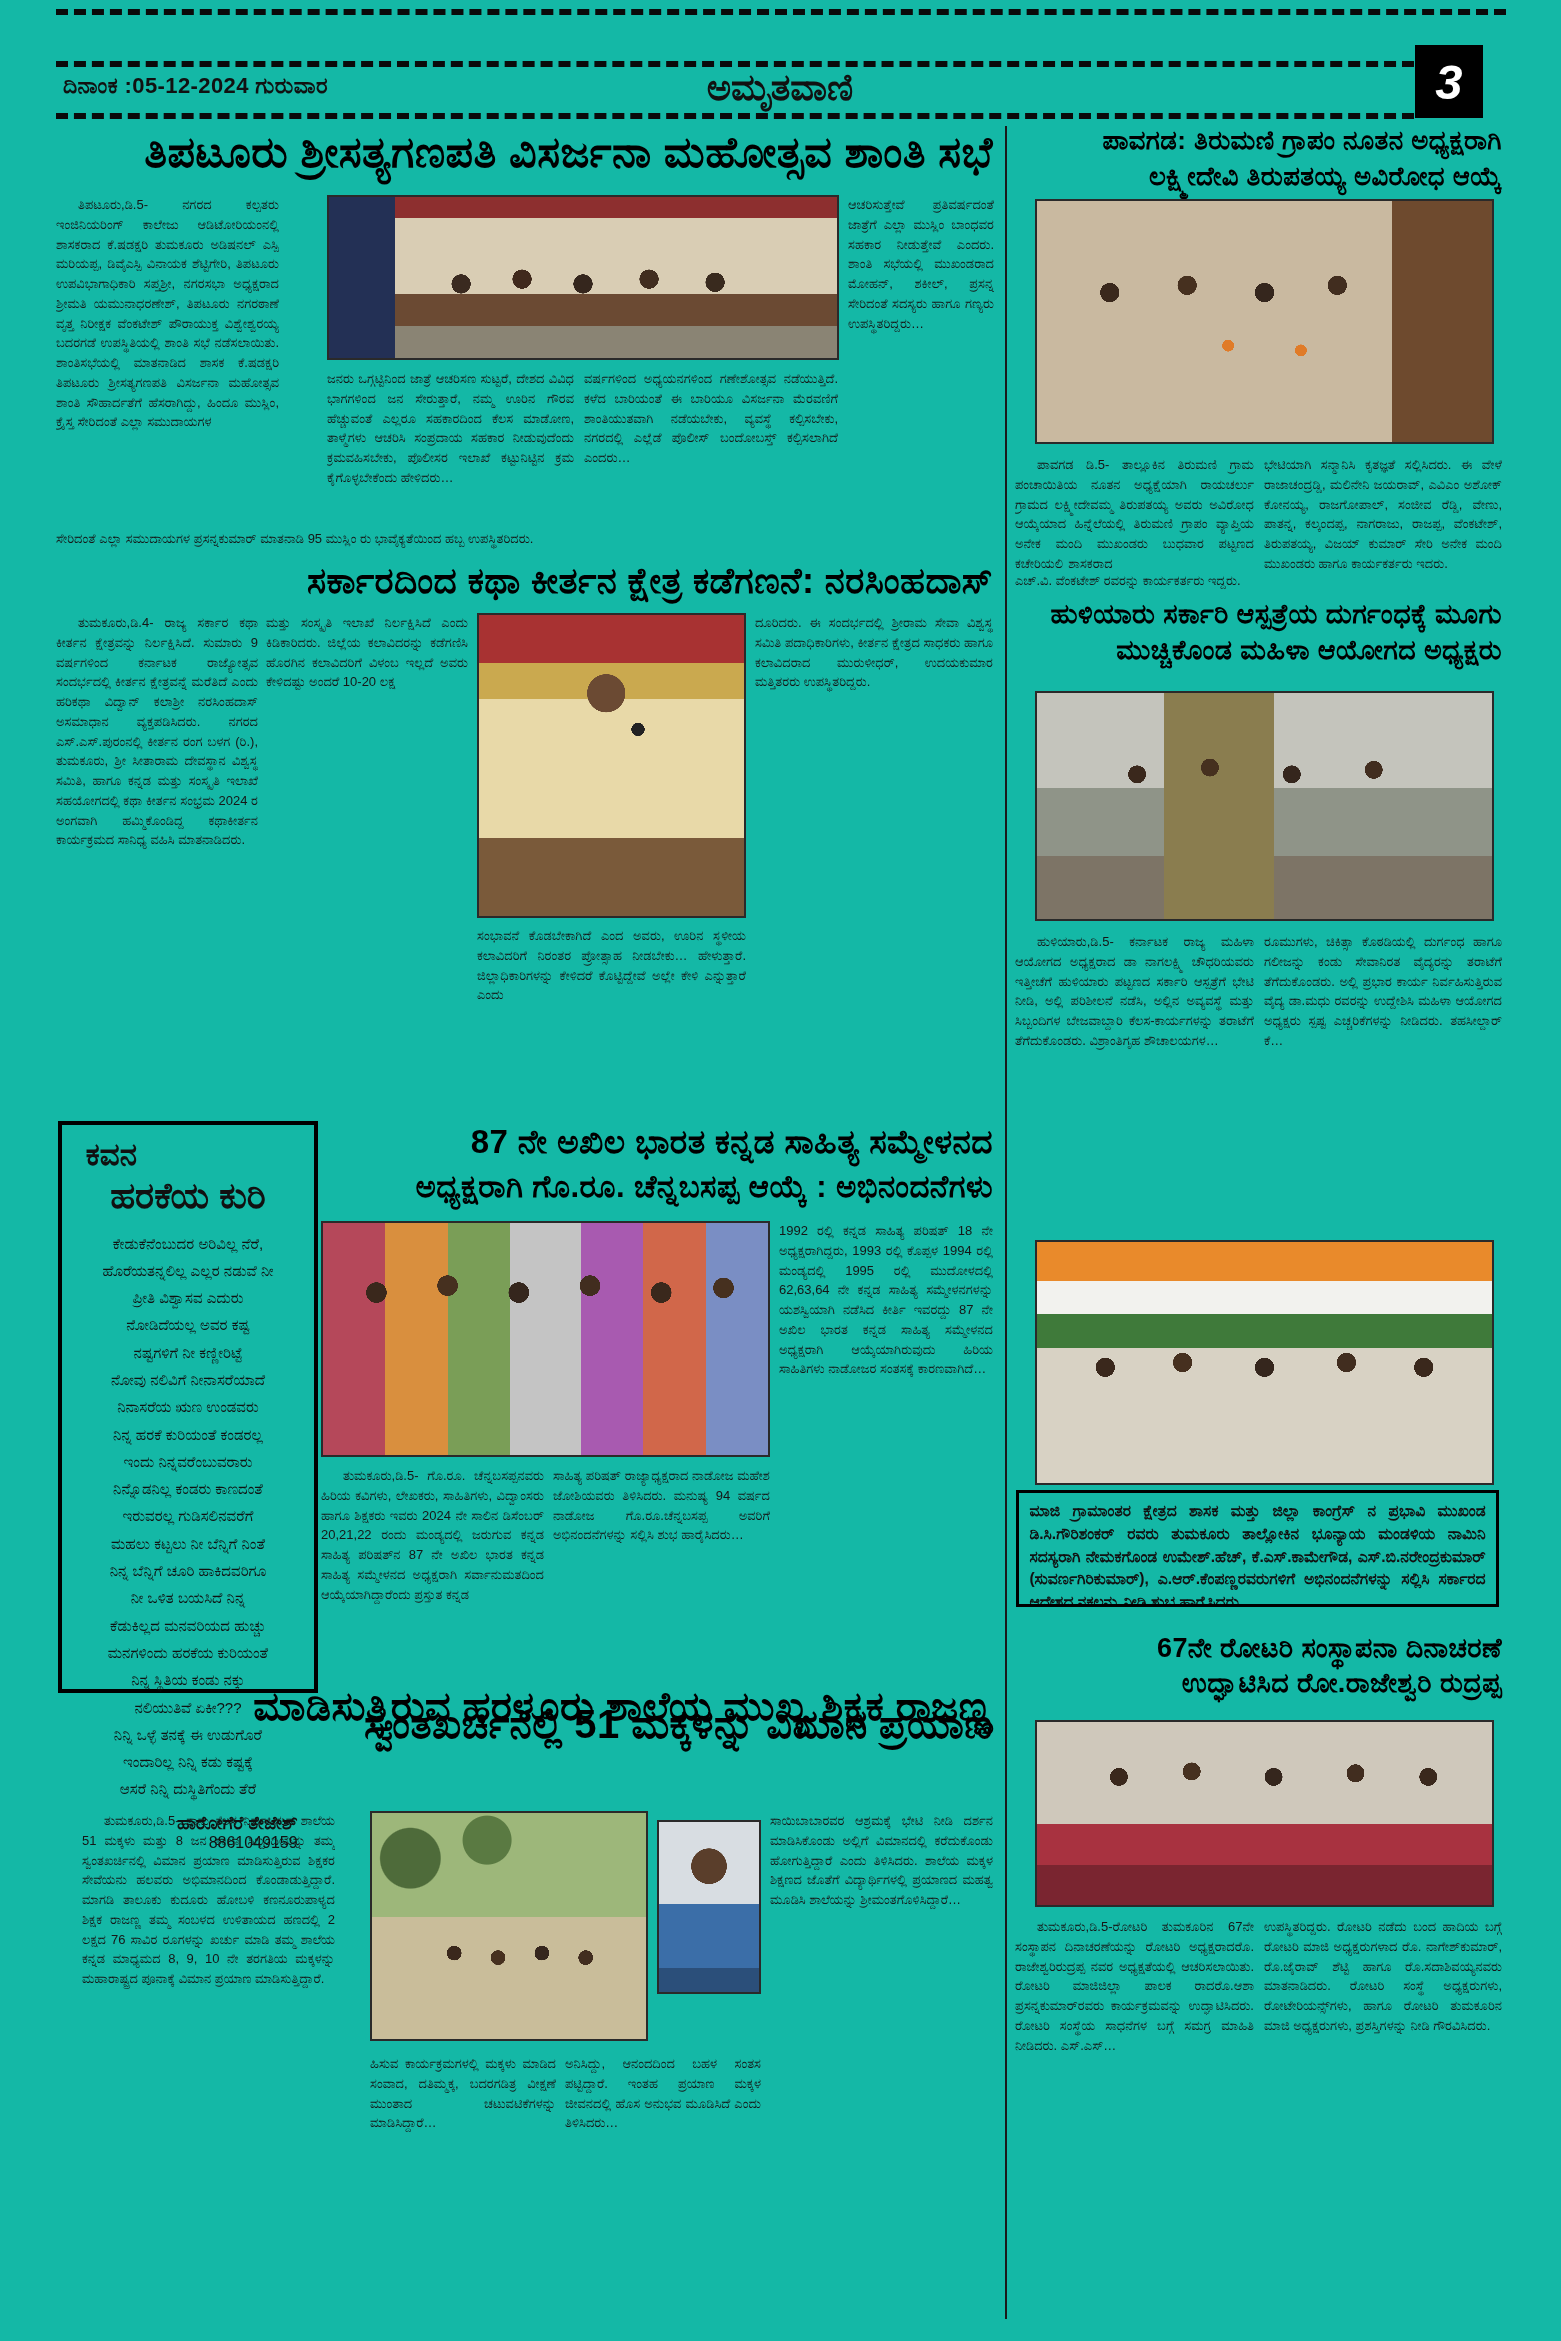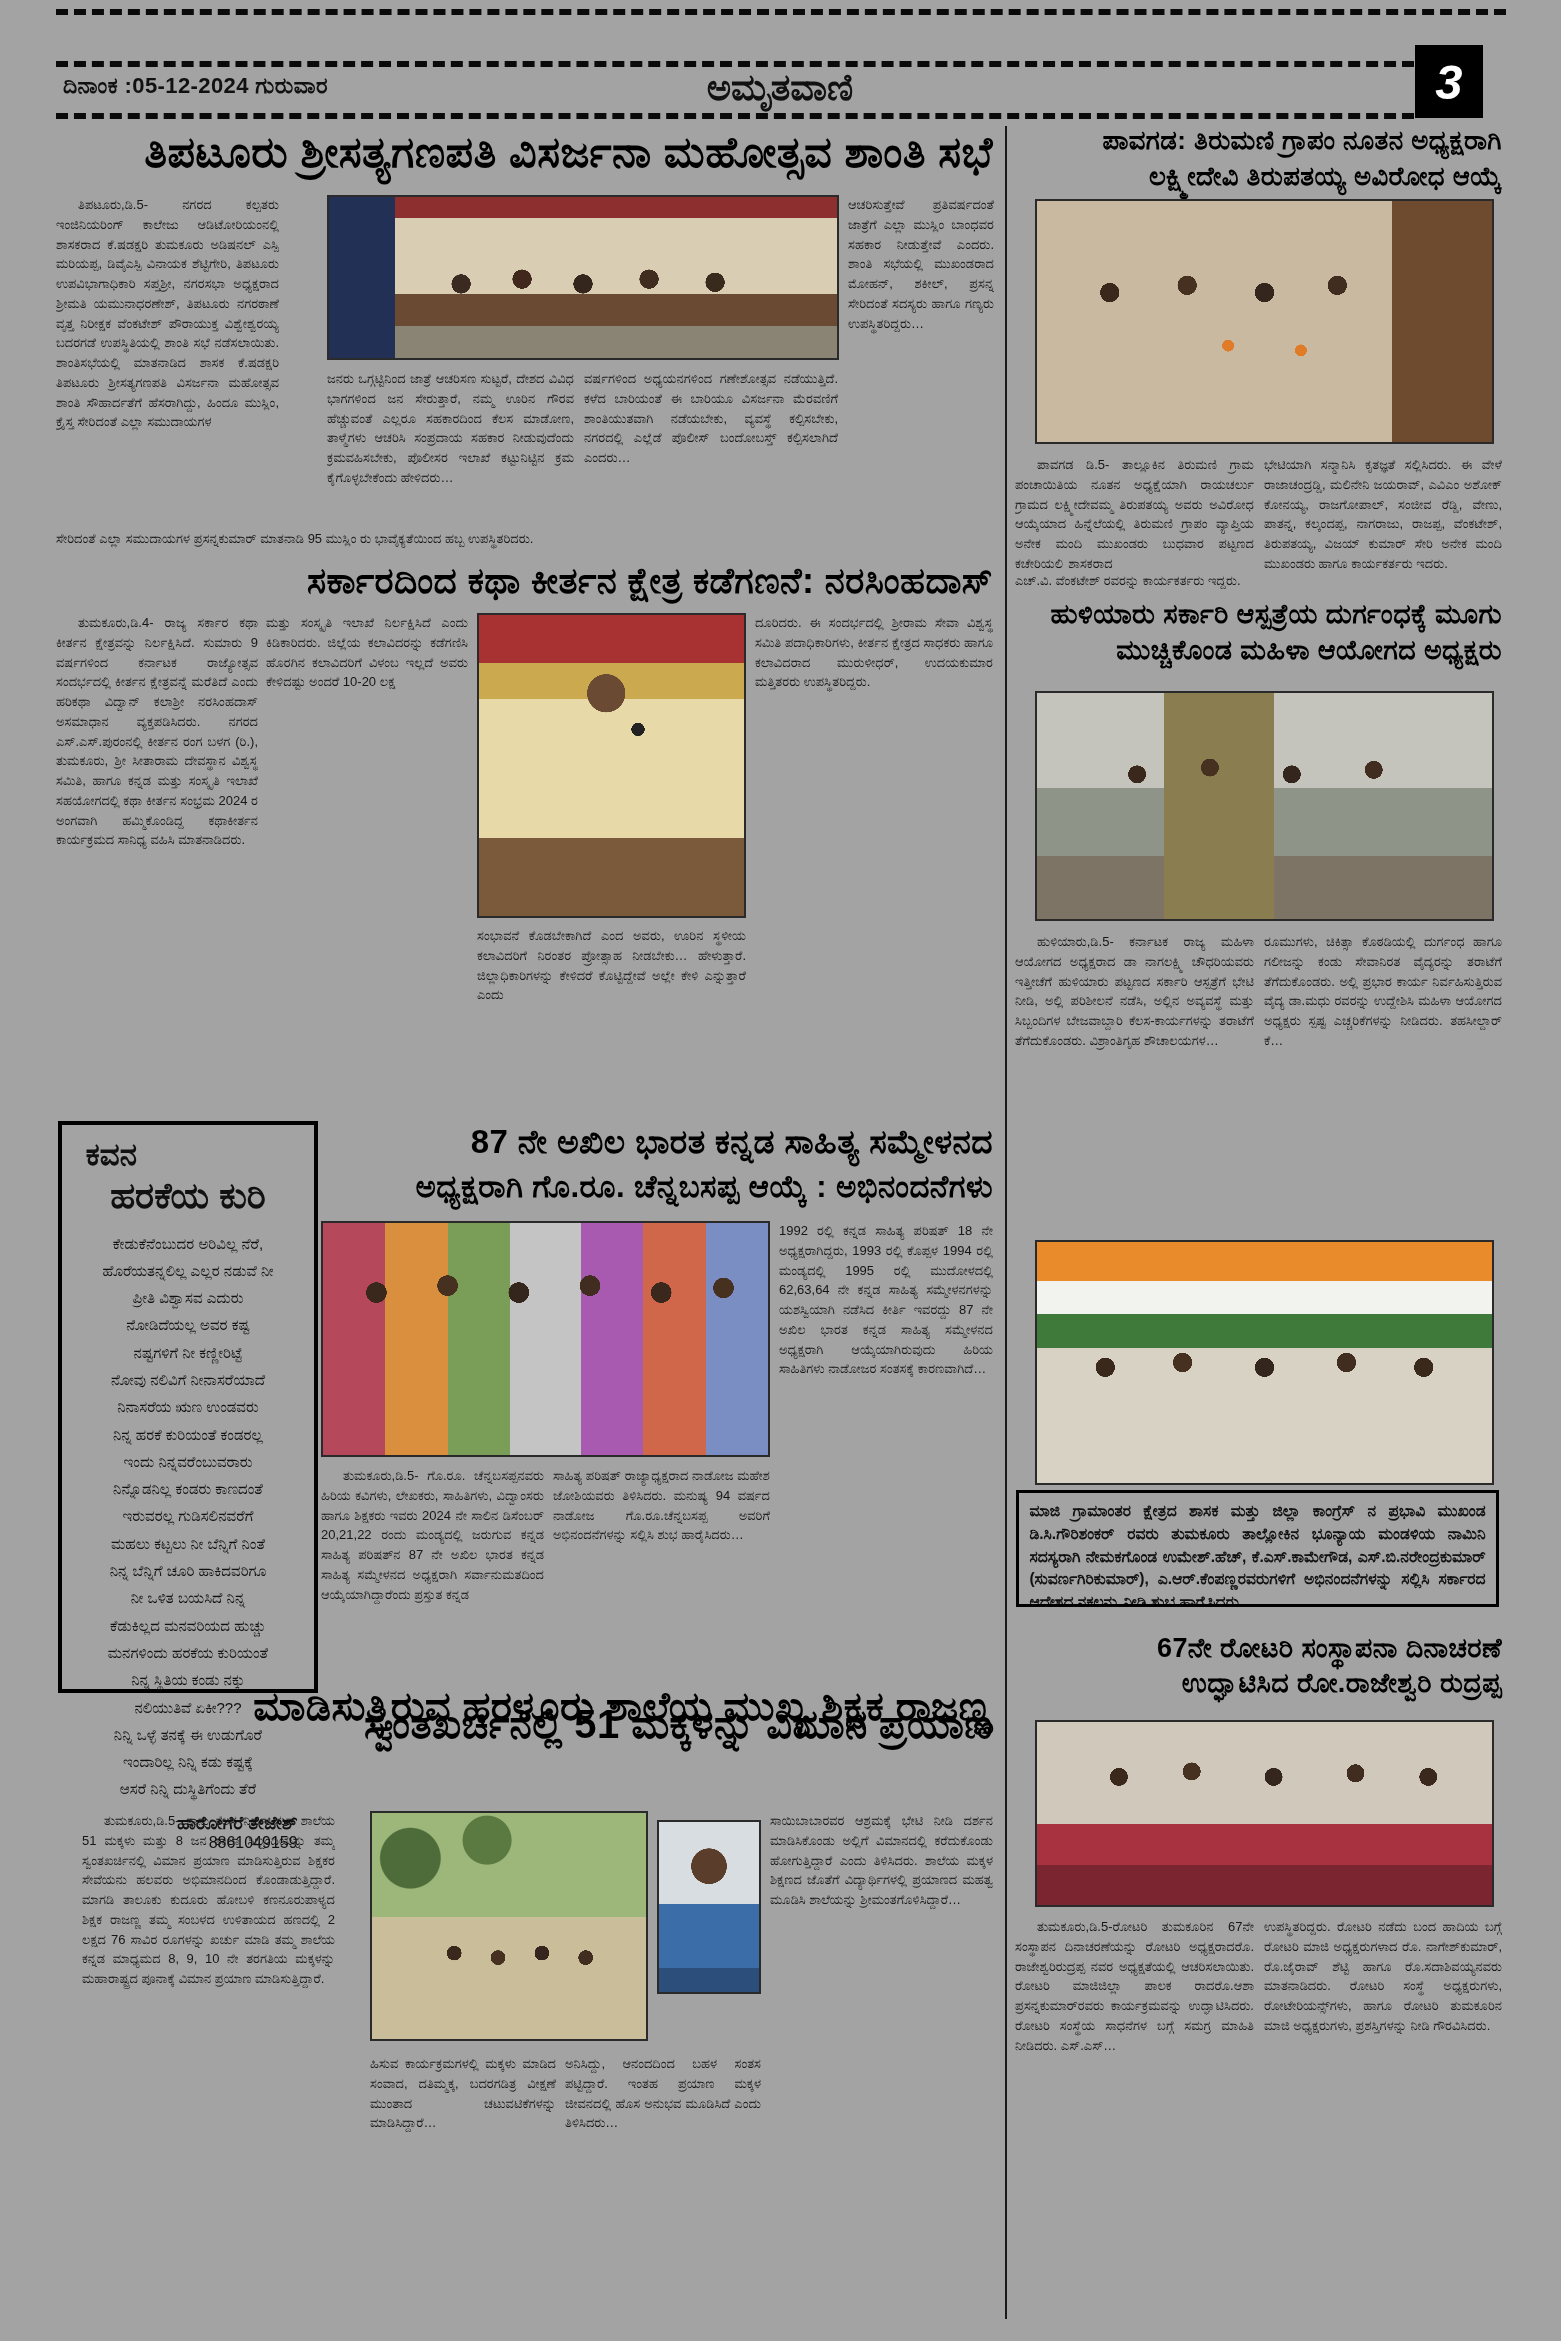--- a/index.html
+++ b/index.html
@@ -1,16 +1,16 @@
 <!DOCTYPE html>
 <html style="font-size:12px"><head>
 <meta charset="utf-8">
 <style>
   html,body{margin:0;padding:0;background:#e8e8e4;}
-  #page{position:relative;width:1561px;height:2342px;background:#a3a3a3;margin:0 auto;
+  #page{position:relative;width:1561px;height:2342px;background:#14b8a6;margin:0 auto;
         font-family:"Liberation Sans",sans-serif;color:#111;overflow:hidden;}
   .dash{position:absolute;height:0;border-top:6.7px dashed #0a0a0a;}
   .vline{position:absolute;width:2.2px;background:#1a1a1a;}
   .date-line{position:absolute;font-size:22px;font-weight:700;letter-spacing:0.4px;}
   .paper-title{position:absolute;font-size:37px;font-weight:800;text-align:center;}
   .numbox{position:absolute;background:#000;color:#fff;font-size:49px;font-weight:800;
           display:flex;align-items:center;justify-content:center;font-style:italic;}
   .headline{position:absolute;font-weight:800;text-align:right;color:#000;line-height:1.12;letter-spacing:0.4px;}
   .body-col{position:absolute;font-size:13px;line-height:1.52;text-align:justify;
             overflow:hidden;word-break:break-word;color:#161616;}

